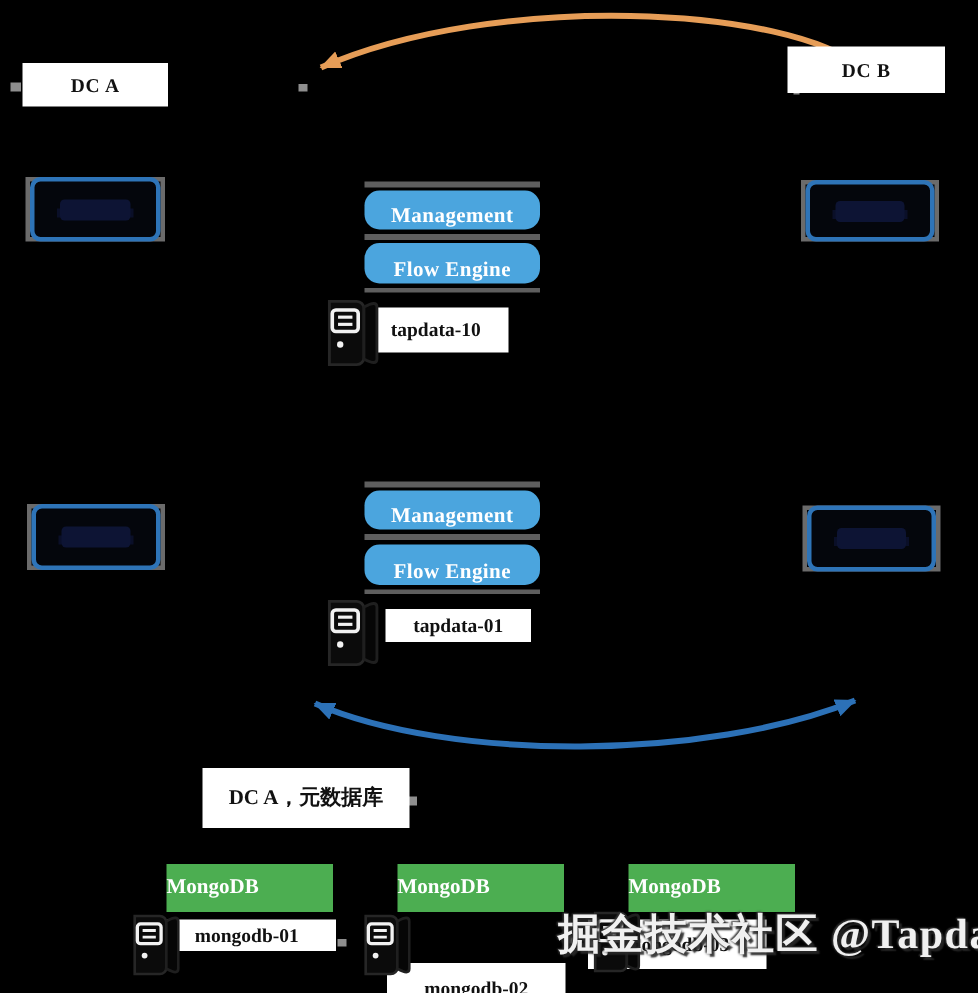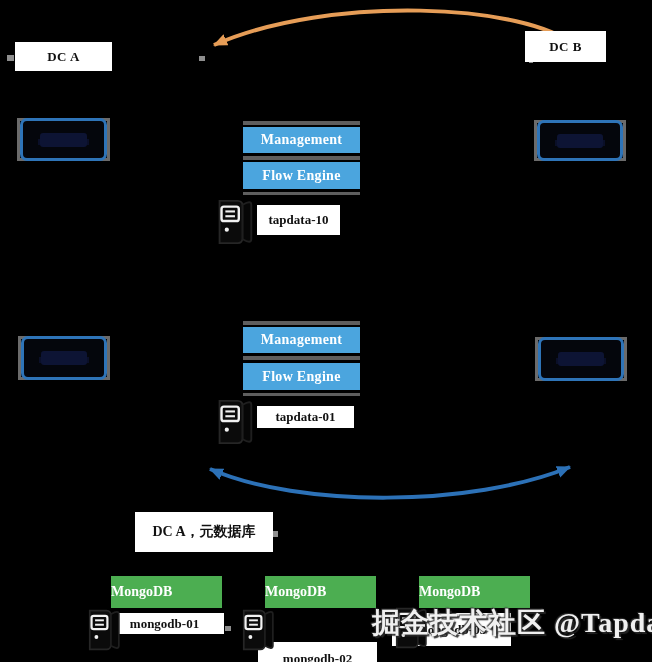--- a/index.html
+++ b/index.html
@@ -8,21 +8,21 @@
     font-family:Liberation Serif, serif;overflow:hidden;
   }
   .abs{position:absolute;box-sizing:border-box;}
   .white-box{
     background:#fff;color:#111;font-weight:bold;display:flex;
     align-items:center;justify-content:center;z-index:3;
   }
   .dc-label{font-size:13px;letter-spacing:0.5px;}
   .engine-box{
     background:var(--engine-blue,#4ba5de);color:#fff;font-weight:600;font-size:14px;
-    display:flex;align-items:center;justify-content:center;z-index:3;letter-spacing:0.3px;
+    display:flex;align-items:flex-end;justify-content:center;z-index:3;letter-spacing:0.3px;border-radius:10px;
   }
   .strip{background:var(--strip-gray,#5e5e5e);z-index:2;}
   .mongo-box{
     background:var(--mongo-green,#4cae51);color:#fff;font-weight:bold;font-size:14px;
     display:flex;align-items:center;z-index:3;
   }
   .server-label{font-size:13px;z-index:3;}
   .db-node{
     border:3px solid var(--frame-gray,#6b6b6b);z-index:3;background:#020204;
     display:flex;align-items:center;justify-content:center;
@@ -67,21 +67,21 @@
   <div class="abs tick" style="left:7px;top:55px;width:7px;height:6px;"></div>
   <div class="abs tick" style="left:199px;top:56px;width:6px;height:5px;"></div>
   <div class="abs tick" style="left:529px;top:59px;width:4px;height:4px;"></div>
   <div class="abs tick" style="left:270px;top:531px;width:8px;height:6px;"></div>
   <div class="abs tick" style="left:225px;top:626px;width:6px;height:5px;"></div>
   <div class="abs tick" style="left:379px;top:624px;width:5px;height:5px;"></div>
 
   <div class="abs white-box dc-label" style="left:15px;top:42px;width:97px;height:29px;">
     <span>DC A</span>
   </div>
-  <div class="abs white-box dc-label" style="left:525px;top:31px;width:81px;height:31px;">
+  <div class="abs white-box dc-label" style="left:525px;top:31px;width:105px;height:31px;">
     <span>DC B</span>
   </div>
 
   <div class="abs db-node" style="left:17px;top:118px;width:93px;height:43px;">
     <div class="db-inner">
         <div class="db-logo-blob"></div>
       </div>
   </div>
   <div class="abs db-node" style="left:18px;top:336px;width:92px;height:44px;">
     <div class="db-inner">
@@ -112,21 +112,21 @@
   <div class="abs server-icon-wrap" style="left:212px;top:198px;">
     <svg width="44" height="48" viewBox="0 0 44 50">
       <path d="M7 3 h19 a5 5 0 0 1 5 5 v34 a5 5 0 0 1 -5 5 h-19 z" fill="#0b0b0b" stroke="#262626" stroke-width="2"></path>
       <path d="M31 7 q9 -5 9 0 v36 q0 5 -9 0 z" fill="#060606" stroke="#1f1f1f" stroke-width="2"></path>
       <rect x="9" y="9" width="18" height="15" rx="2.5" fill="#0b0b0b" stroke="#f2f2f2" stroke-width="2.5"></rect>
       <line x1="13" y1="14" x2="23" y2="14" stroke="#f2f2f2" stroke-width="2.2"></line>
       <line x1="13" y1="19" x2="23" y2="19" stroke="#f2f2f2" stroke-width="2.2"></line>
       <circle cx="14.5" cy="33" r="2.2" fill="#f2f2f2"></circle>
     </svg>
   </div>
-  <div class="abs white-box server-label" style="left:257px;top:205px;width:83px;height:30px;">
+  <div class="abs white-box server-label" style="left:242px;top:205px;width:97px;height:30px;">
     <span>tapdata-10</span>
   </div>
 
   <div class="abs strip" style="left:243px;top:321px;width:117px;height:4px;"></div>
   <div class="abs engine-box" style="left:243px;top:327px;width:117px;height:26px;">
     <span>Management</span>
   </div>
   <div class="abs strip" style="left:243px;top:356px;width:117px;height:4px;"></div>
   <div class="abs engine-box" style="left:243px;top:363px;width:117px;height:27px;">
     <span>Flow Engine</span>

